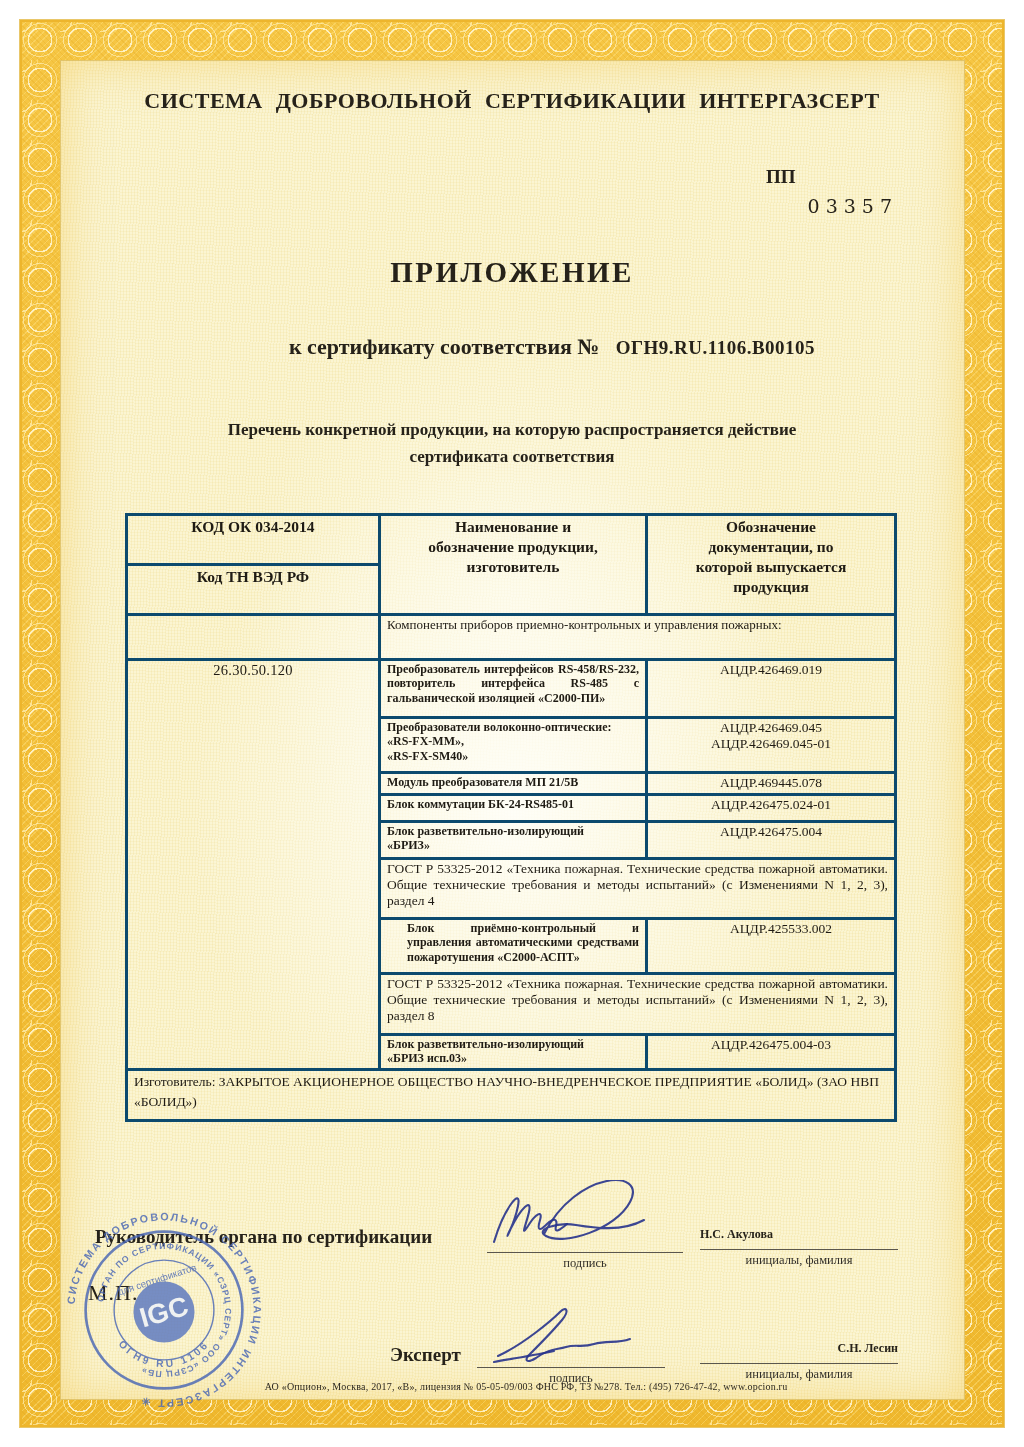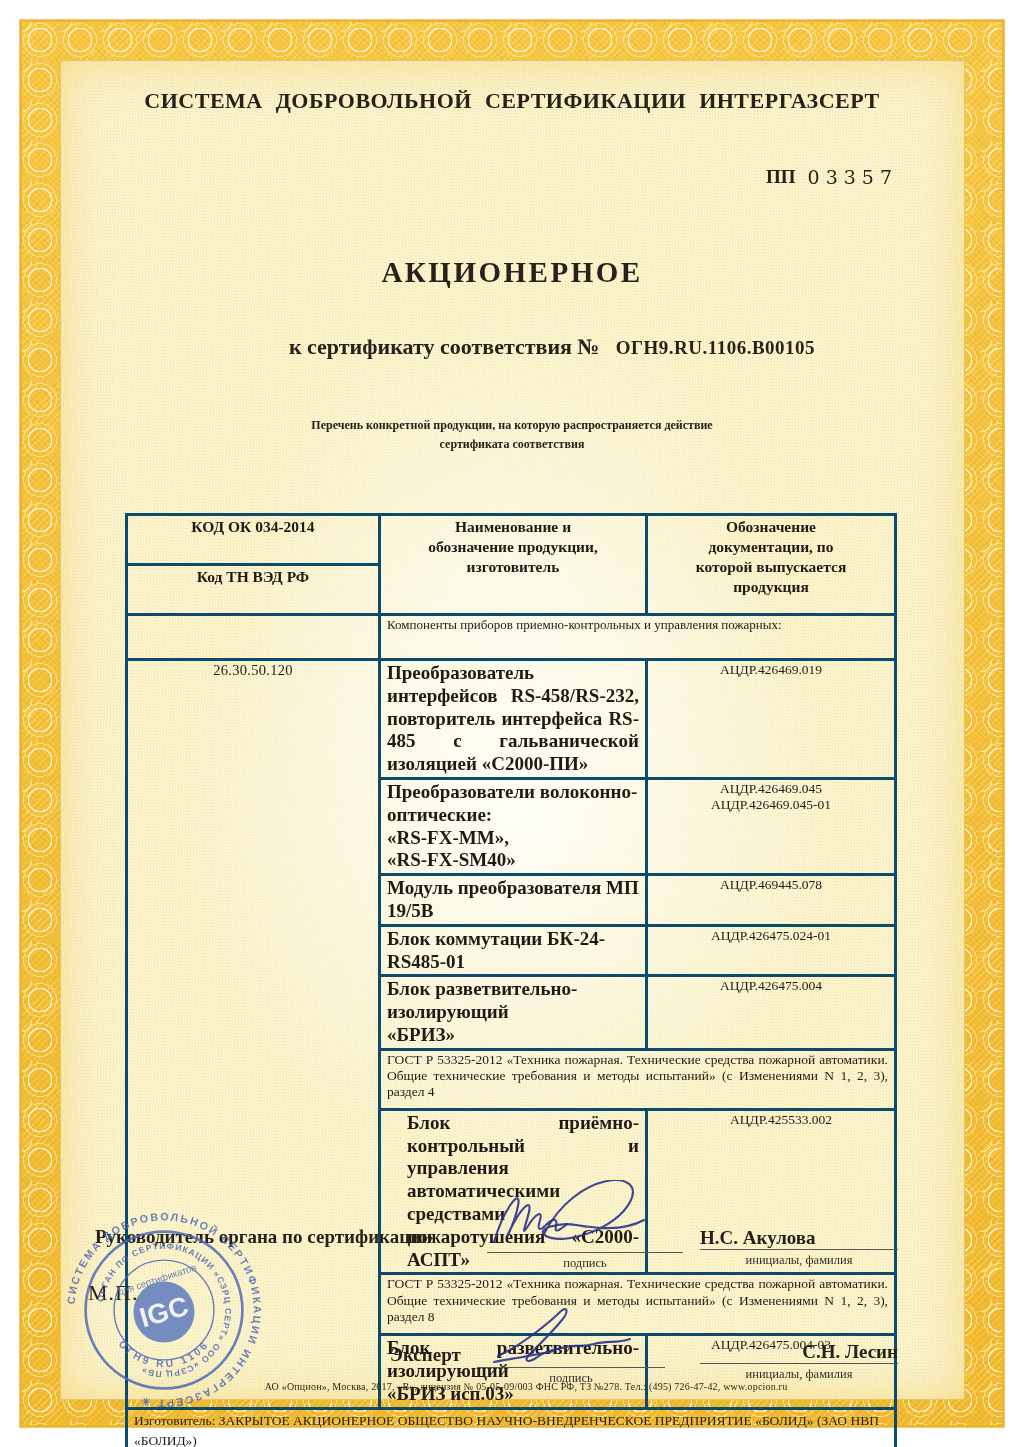--- a/index.html
+++ b/index.html
@@ -31,26 +31,26 @@
       radial-gradient(ellipse 380px 420px at 50% 40%, rgba(255,255,248,.5), rgba(255,255,248,0) 70%),
       repeating-linear-gradient(93deg, rgba(236,214,130,.22) 0 1px, rgba(236,214,130,0) 1px 3px),
       repeating-linear-gradient(3deg, rgba(236,214,130,.16) 0 1px, rgba(236,214,130,0) 1px 3px);
     box-shadow: inset 0 0 0 1px rgba(208,172,66,.55), inset 0 0 46px rgba(243,196,66,.5);
   }
   .abs { position:absolute; }
 
   
   .sys-title   { left:60px; right:60px; top:88px;  font-size:22px; font-weight:bold; letter-spacing:.5px; word-spacing:7px; text-align:center; }
   .form-no     { left:766px; top:166px; font-size:19px; font-weight:bold; display:flex; gap:12px; }
-  .form-no .num{ letter-spacing:6px; font-weight:normal; font-family:"DejaVu Serif",serif; }
+  .form-no .num{ letter-spacing:6px; font-weight:normal; font-family:"DejaVu Serif",serif;margin-top:29px; }
   .doc-title   { left:60px; right:60px; top:256px; font-size:29px; font-weight:bold; letter-spacing:2.5px; text-align:center; }
   .cert-line   { left:100px; right:20px; top:334px; text-align:center; font-weight:bold; }
   .cert-line .pfx { font-size:22px; }
   .cert-line .num { font-size:19px; margin-left:16px; letter-spacing:.5px; }
-  .desc        { left:60px; right:60px; top:416px; font-size:12px; font-weight:bold; text-align:center; line-height:1.6; white-space:pre-line; }
+  .desc        { left:60px; right:60px; top:416px; font-size:17px; font-weight:bold; text-align:center; line-height:1.6; white-space:pre-line; }
 
   
   table.cert {
     position:absolute; left:125px; top:513px; width:769px;
     border-collapse:collapse; table-layout:fixed;
     font-size:13px; line-height:1.2; color:#1f1b14;
   }
   table.cert td { border:3px solid #0c4a6e; padding:1px 6px; vertical-align:top; }
   td.hcell { font-size:15.5px; font-weight:bold; text-align:center; vertical-align:middle; line-height:1.3; white-space:pre-line; }
   td.code-cell { text-align:center; vertical-align:middle; font-size:14.5px; letter-spacing:.3px; }
@@ -60,21 +60,21 @@
   td.std  { text-align:justify; padding:3px 7px; font-size:13.5px; }
   td.mfr  { padding:4px 8px; font-size:13.5px; line-height:1.5; vertical-align:top; }
   tr.h1 td { height:45px; } tr.h2 td { height:45px; }
   tr.r0 td { height:40px; } tr.r1 td { height:53px; } tr.r2 td { height:50px; }
   tr.r3 td { height:17px; } tr.r4 td { height:22px; } tr.r5 td { height:32px; }
   tr.r6 td { height:55px; } tr.r7 td { height:50px;padding-left:26px; } tr.r8 td { height:56px; }
   tr.r9 td { height:30px; } tr.rm td { height:46px; }
 
   
   .role  { font-size:19px; font-weight:bold; }
-  .name  { font-size:19px; font-weight:bold; }
+  .name  { font-size:12px; font-weight:bold; }
   .sig-line { border-bottom:1.5px solid #5a564d; }
   .caption  { font-size:12.5px; text-align:center; color:#33302a; }
   .mp { font-size:22px; letter-spacing:1px; }
   .fine-print { left:60px; right:60px; top:1381px; text-align:center; font-size:10px; color:#2c2820; letter-spacing:.2px;padding-left:28px; }
 
   .ink  { stroke:#27338c; fill:none; stroke-width:2.1; stroke-linecap:round; stroke-linejoin:round; opacity:.9; }
   .stamp-svg { opacity:.82; }
 </style>
 </head>
 <body>
@@ -82,21 +82,21 @@
 <div class="page">
   <div class="band abs"></div>
   <div class="paper abs"></div>
 
   <div class="abs sys-title">СИСТЕМА ДОБРОВОЛЬНОЙ СЕРТИФИКАЦИИ ИНТЕРГАЗСЕРТ</div>
   <div class="abs form-no">
     <span>ПП</span>
     <span class="num">03357</span>
   </div>
 
-  <div class="abs doc-title">АКЦИОНЕРНОЕ</div>
+  <div class="abs doc-title">ПРИЛОЖЕНИЕ</div>
 
   <div class="abs cert-line">
     <span class="pfx">к сертификату соответствия №</span><span class="num">ОГН9.RU.1106.B00105</span>
   </div>
 
   <div class="abs desc">Перечень конкретной продукции, на которую распространяется действие
 сертификата соответствия</div>
 
   <table class="cert">
     <colgroup>
@@ -129,21 +129,21 @@
       <td class="doc">АЦДР.426469.019</td>
     </tr>
     <tr class="r2">
       <td class="name">Преобразователи волоконно-оптические:
 «RS-FX-MM»,
 «RS-FX-SM40»</td>
       <td class="doc">АЦДР.426469.045
 АЦДР.426469.045-01</td>
     </tr>
     <tr class="r3">
-      <td class="name">Модуль преобразователя МП 19/5В</td>
+      <td class="name">Модуль преобразователя МП 21/5В</td>
       <td class="doc">АЦДР.469445.078</td>
     </tr>
     <tr class="r4">
       <td class="name">Блок коммутации БК-24-RS485-01</td>
       <td class="doc">АЦДР.426475.024-01</td>
     </tr>
     <tr class="r5">
       <td class="name">Блок разветвительно-изолирующий
 «БРИЗ»</td>
       <td class="doc">АЦДР.426475.004</td>

